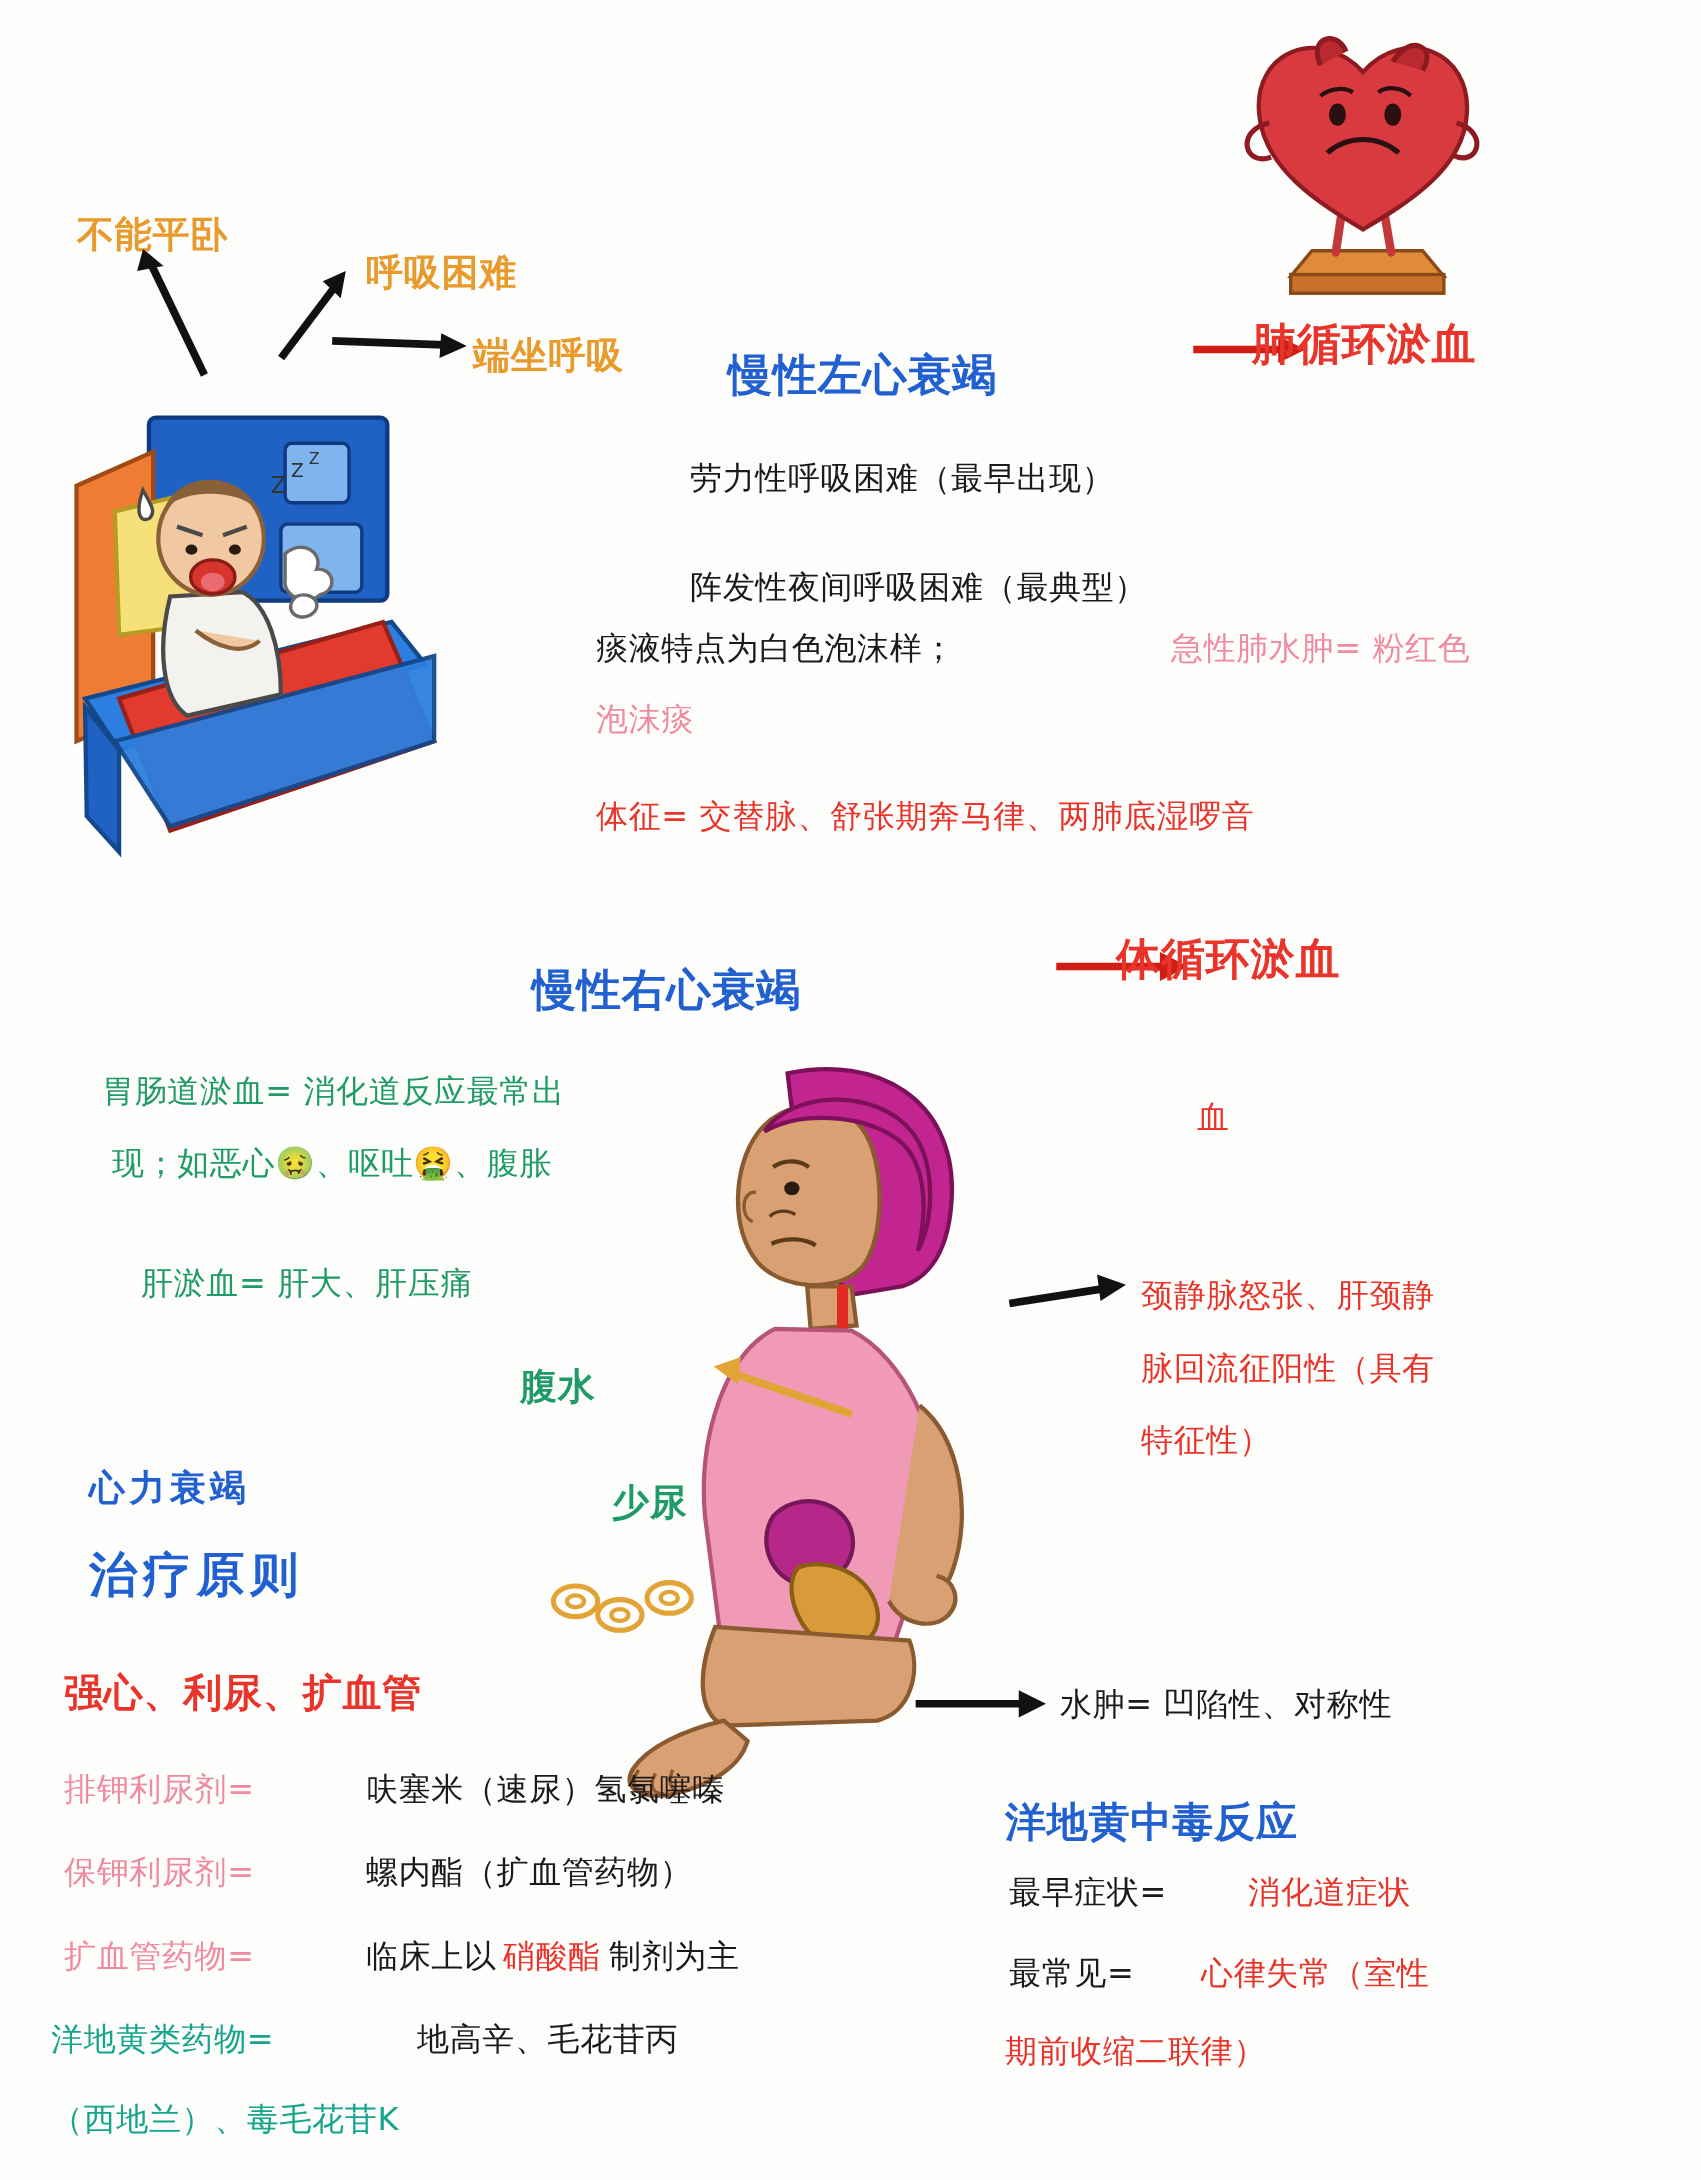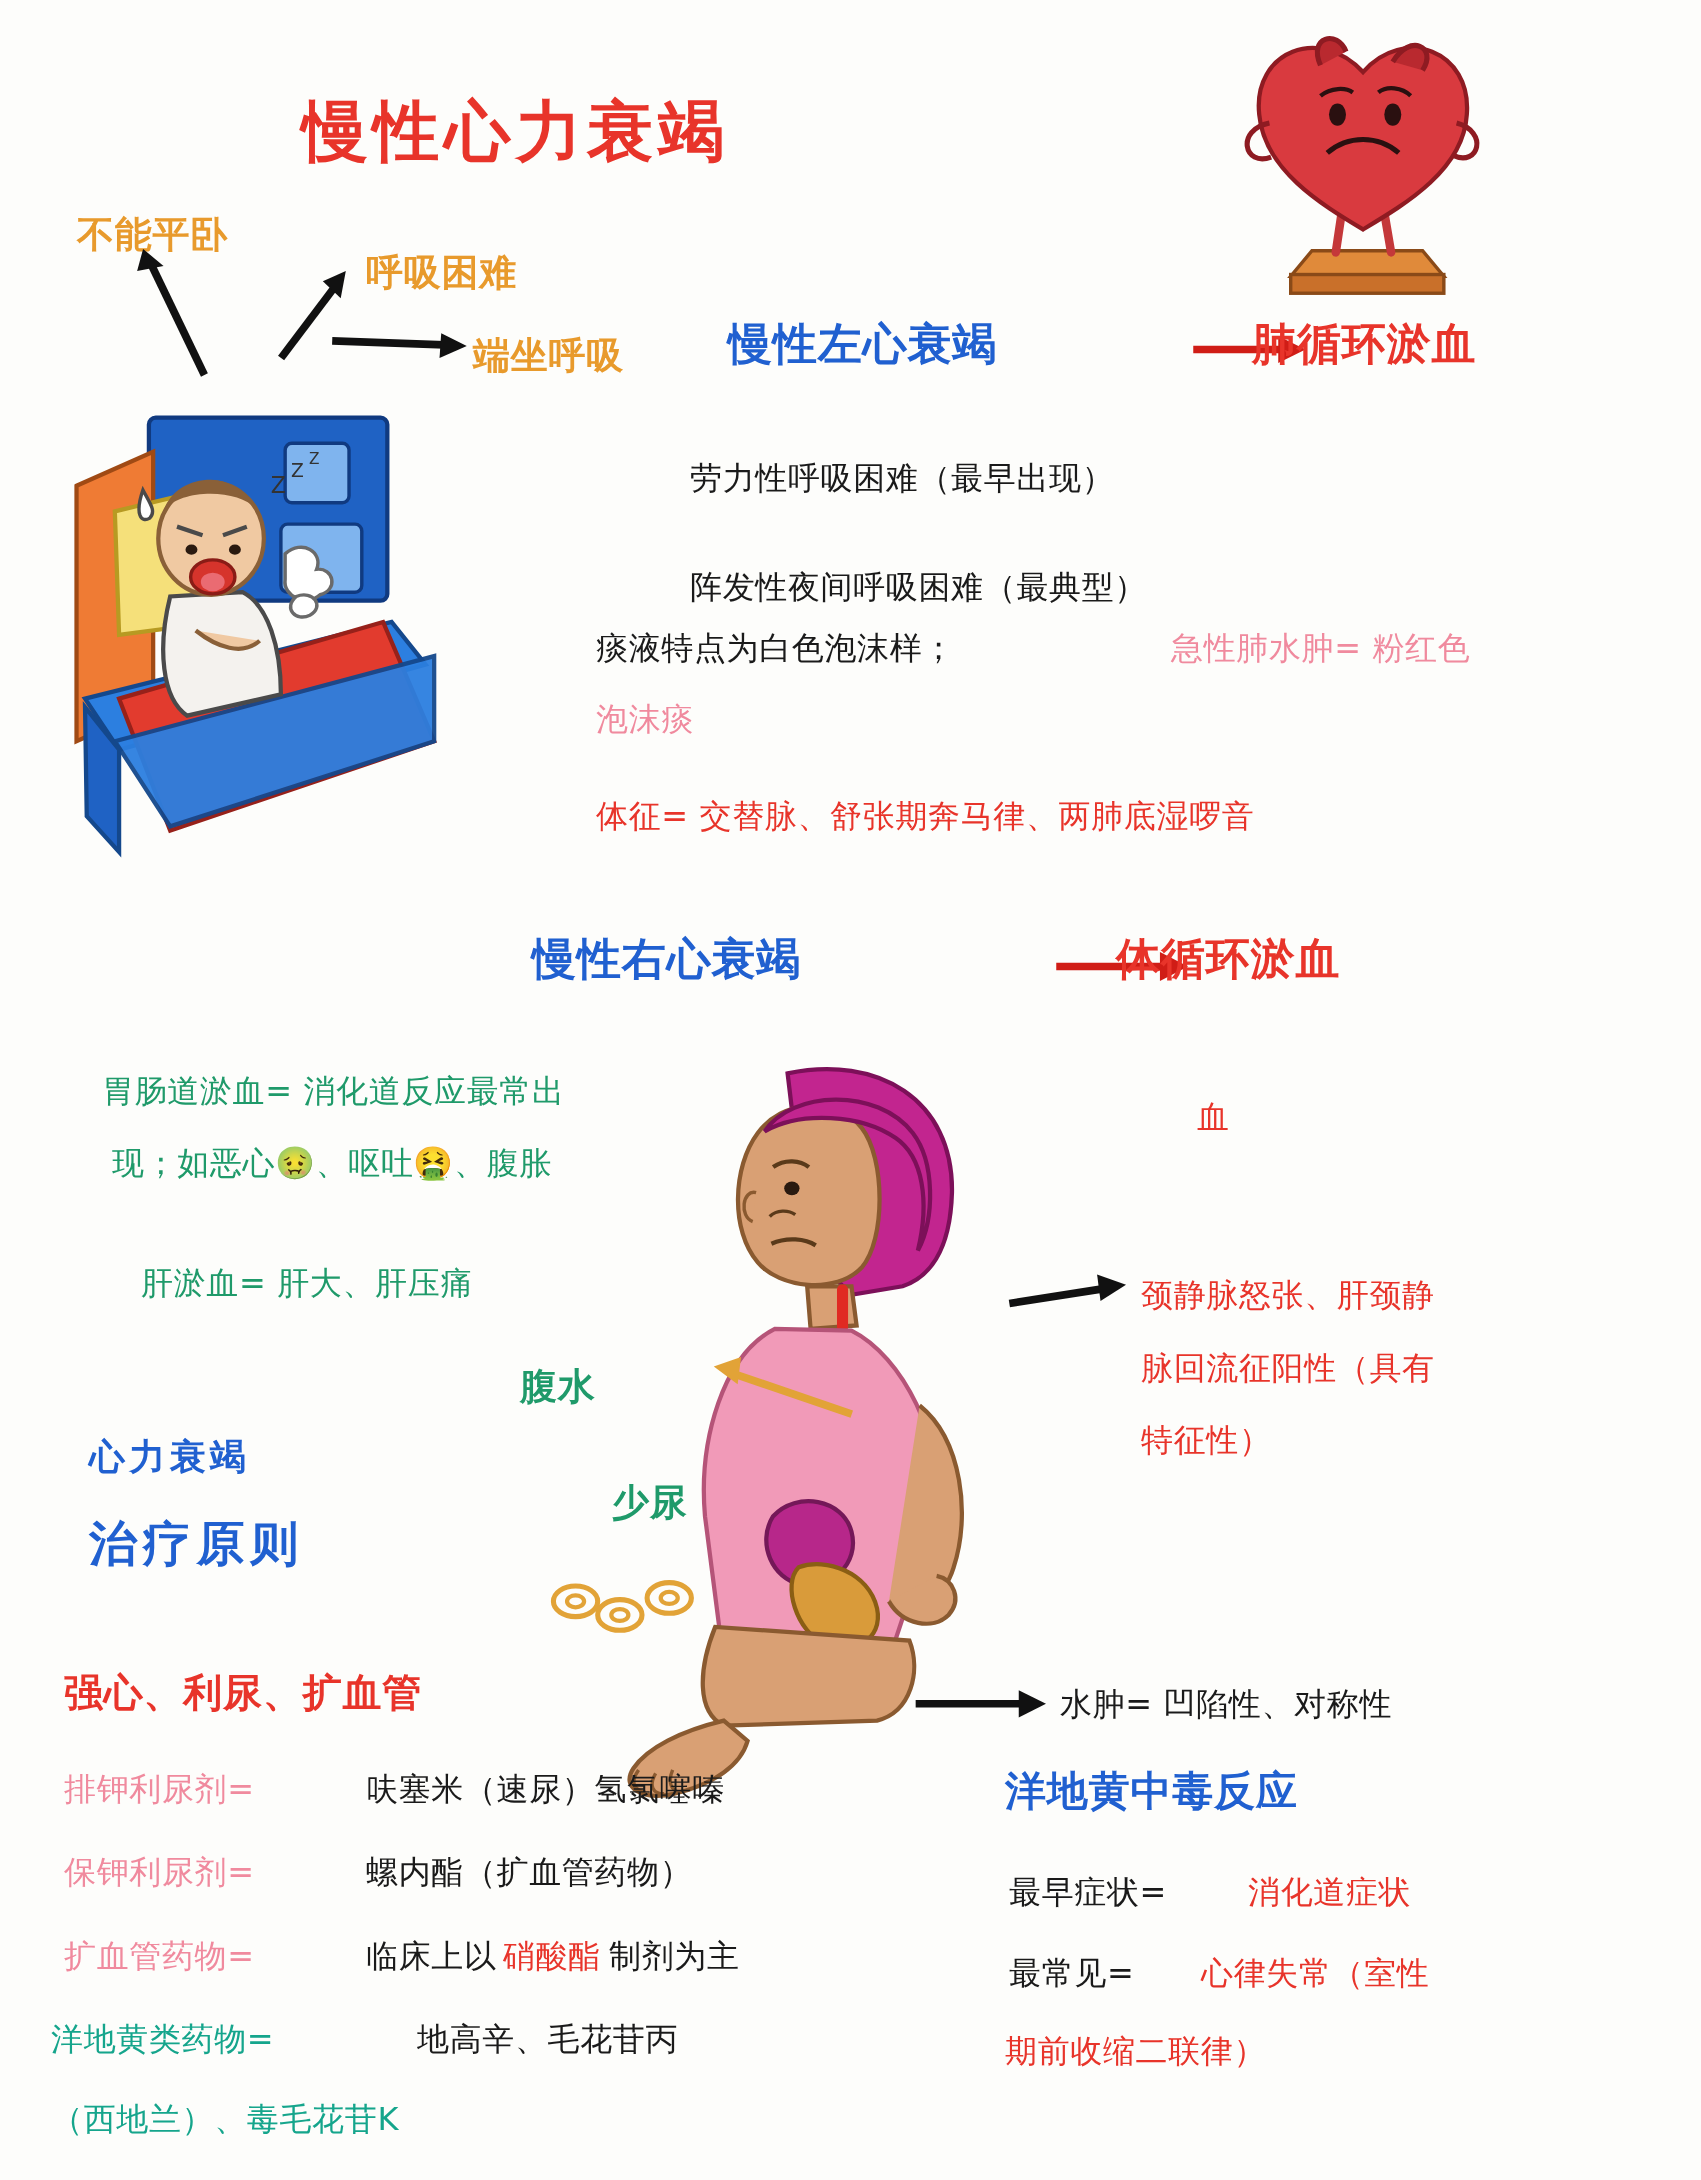--- a/index.html
+++ b/index.html
@@ -19,21 +19,21 @@
     inset: 0;
     background: #fdfdfb;
   }
   .txt {
     position: absolute;
     white-space: pre;
     line-height: 1.42;
     letter-spacing: 0.02em;
   }
   .red    { color: #e8342a; }
-  .blue   { color: #2060d0; }
+  .blue   { color: #2060d0; margin-top: 31px; }
   .green  { color: #1f9a6a; }
   .teal   { color: #15a58c; }
   .pink   { color: #f08a9e; }
   .orange { color: #e89a2c; }
   .black  { color: #1a1a1a; }
 
   .title {
     font-size: 66px;
     font-weight: bold;
     letter-spacing: 0.08em;
@@ -56,21 +56,20 @@
   }
   .arrow-red   { stroke: #d01d16; fill: none; }
   .arrow-black { stroke: #111111; fill: none; }
   .arrow-gold  { stroke: #e2a337; fill: none; }
 </style>
 </head>
 <body>
 
 <div class="page">
 
-  <div class="txt title red" style="left:302px; top:85px;">慢性心力衰竭</div>
 
   <svg class="deco" style="left:1218px; top:21px;" width="256" height="285" viewBox="0 0 300 335">
 
     <polygon points="110,270 240,270 265,300 85,300" fill="#e08a3a" stroke="#8a4a18" stroke-width="4"></polygon>
     <rect x="85" y="298" width="180" height="22" fill="#c9702a" stroke="#8a4a18" stroke-width="4"></rect>
 
     <path d="M145 225 L138 272 M195 225 L203 272" stroke="#c4383a" stroke-width="10" fill="none" stroke-linecap="round"></path>
 
     <path d="M170 60 C120 5 40 35 48 110 C54 175 120 215 170 245 C220 215 288 175 292 110 C298 35 218 5 170 60 Z" fill="#d93a3f" stroke="#8e1b22" stroke-width="5"></path>
 

